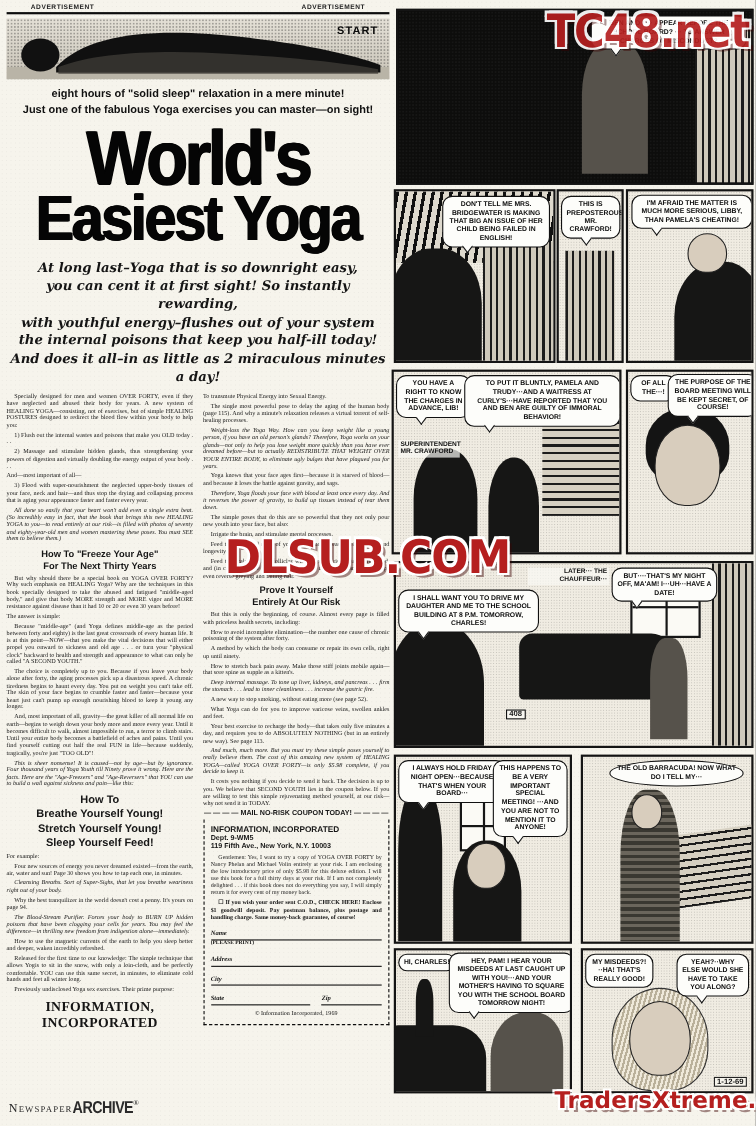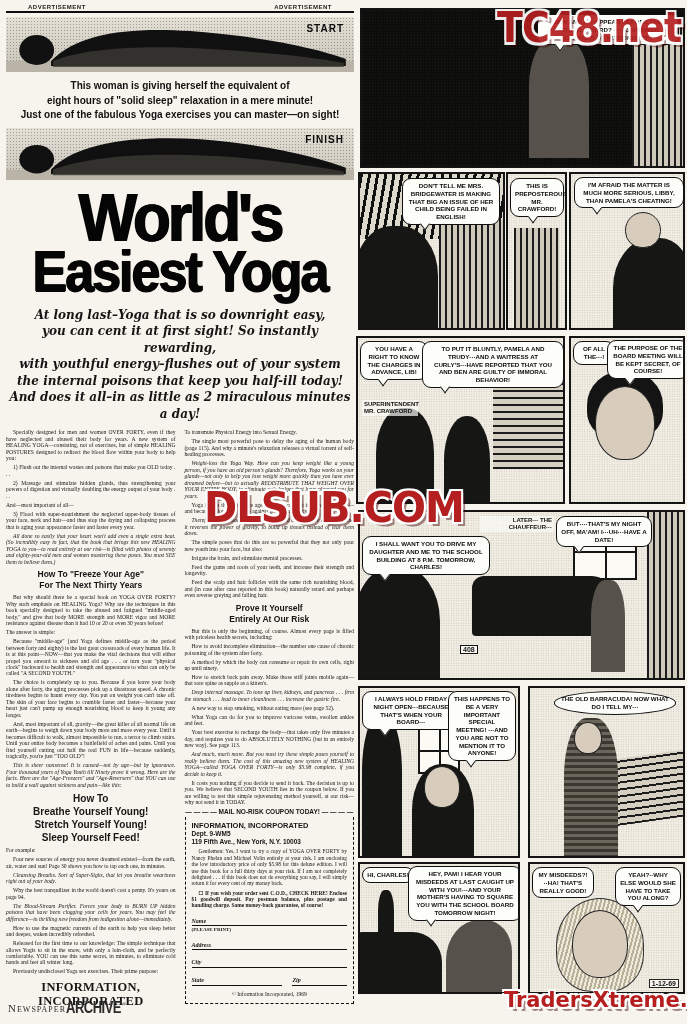--- a/index.html
+++ b/index.html
@@ -114,34 +114,24 @@
       <svg viewBox="0 0 340 55" preserveAspectRatio="none">
         <rect x="0" y="44" width="340" height="11" fill="#b9b4a7"></rect>
         <ellipse cx="30" cy="33" rx="17" ry="15" fill="#111"></ellipse>
         <path d="M44 44 C 70 16 120 10 180 14 C 245 19 300 30 332 42 L332 49 L44 49 Z" fill="#101010"></path>
         <path d="M46 44 C 80 30 140 28 200 32 C 250 35 300 40 330 46 L330 50 L46 50 Z" fill="#3c3a35" opacity="0.8"></path>
       </svg>
       <span class="photo-label">START</span>
     </div>
 
     <div class="caption">
-      <div>This woman is giving herself the equivalent of</div>
       <div>eight hours of "solid sleep" relaxation in a mere minute!</div>
       <div>Just one of the fabulous Yoga exercises you can master—on sight!</div>
     </div>
 
-    <div class="photo" style="height:52px;">
-      <svg viewBox="0 0 340 55" preserveAspectRatio="none">
-        <rect x="0" y="44" width="340" height="11" fill="#b9b4a7"></rect>
-        <ellipse cx="30" cy="33" rx="17" ry="15" fill="#111"></ellipse>
-        <path d="M44 44 C 70 14 130 8 190 12 C 250 17 302 30 332 42 L332 49 L44 49 Z" fill="#101010"></path>
-        <path d="M46 44 C 85 28 150 26 210 30 C 255 33 300 40 330 46 L330 50 L46 50 Z" fill="#3c3a35" opacity="0.8"></path>
-      </svg>
-      <span class="photo-label">FINISH</span>
-    </div>
 
     <div class="headline">
       <div class="h1">World's</div>
       <div class="h2">Easiest Yoga</div>
     </div>
 
     <div class="subhead">
       <div>At long last–Yoga that is so downright easy,</div>
       <div>you can cent it at first sight! So instantly rewarding,</div>
       <div>with youthful energy–flushes out of your system</div>

